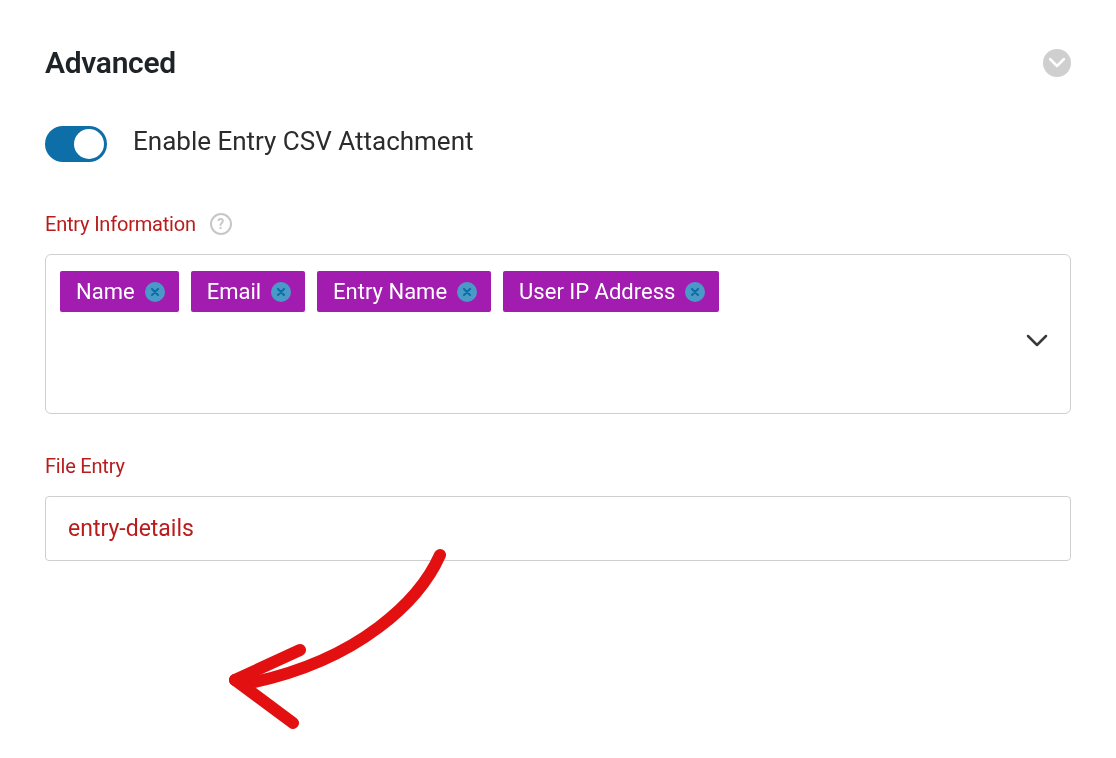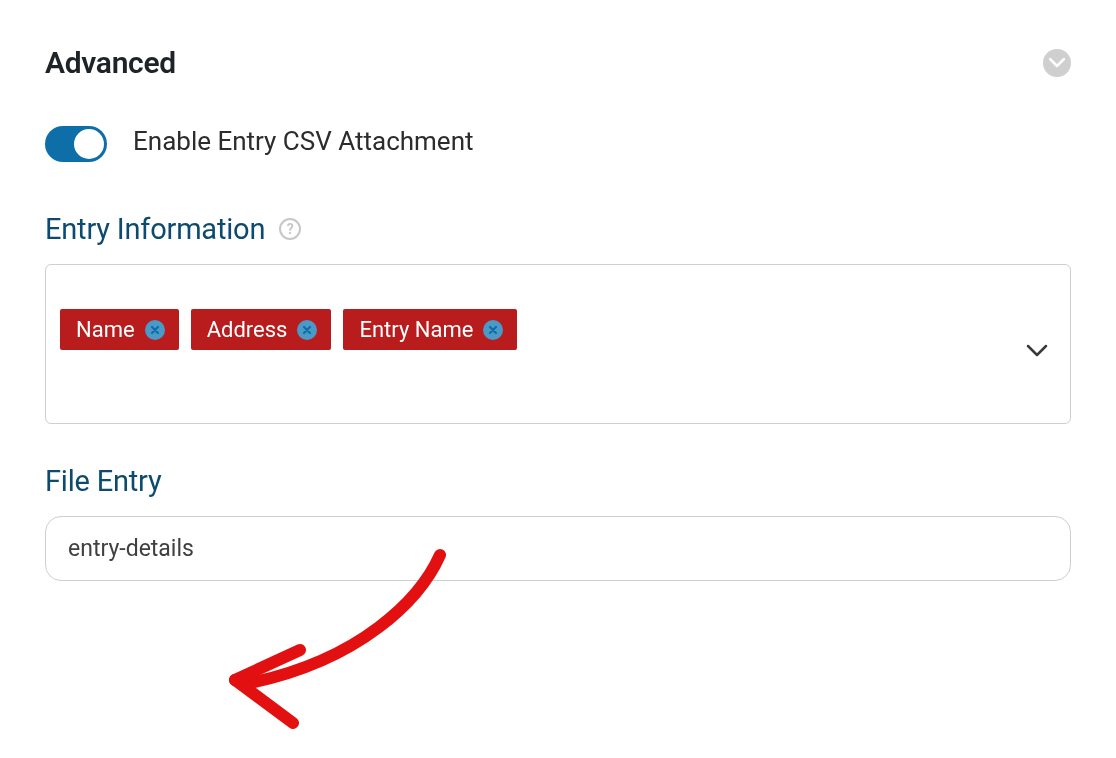--- a/index.html
+++ b/index.html
@@ -62,22 +62,22 @@
       color: #2c2c2c;
     }
     .field-block { margin-bottom: 40px; }
     .field-label-row {
       display: flex;
       align-items: center;
       gap: 14px;
       margin-bottom: 18px;
     }
     .field-label {
-      font-size: 29px;
-      color: #0c4a6e;
+      font-size: 20px;
+      color: #b91c1c;
       letter-spacing: -0.2px;
     }
     .help-icon {
       width: 22px;
       height: 22px;
       border: 2px solid #c7c7c7;
       border-radius: 50%;
       display: flex;
       align-items: center;
       justify-content: center;
@@ -93,30 +93,29 @@
       position: relative;
       min-height: 160px;
     }
     .tags-wrap {
       display: flex;
       flex-wrap: wrap;
       gap: 10px 12px;
       max-width: 900px;
     }
     .tag {
-      background: #b91c1c;
+      background: #a21caf;
       color: #fff;
       font-size: 22px;
       padding: 8px 14px 8px 16px;
       border-radius: 2px;
       display: flex;
       align-items: center;
       gap: 10px;
       cursor: default;
-      margin-top: 28px;
     }
     .tag-remove {
       width: 20px;
       height: 20px;
       border-radius: 50%;
       background: #4a9ac7;
       display: flex;
       align-items: center;
       justify-content: center;
       cursor: pointer;
@@ -125,24 +124,24 @@
     .tag-remove svg { display: block; }
     .dropdown-arrow {
       position: absolute;
       right: 22px;
       top: 78px;
       cursor: pointer;
     }
     .text-input {
       width: 100%;
       border: 1px solid #cfcfcf;
-      border-radius: 16px;
+      border-radius: 4px;
       padding: 18px 22px;
       font-size: 23px;
-      color: #404040;
+      color: #b91c1c;
       font-family: inherit;
       outline: none;
     }
     .arrow-annotation {
       position: absolute;
       pointer-events: none;
       left: 195px;
       top: 545px;
     }
   </style>
@@ -174,29 +173,37 @@
     <div class="tags-wrap" id="tags-wrap">
         <div class="tag">
           <span>Name</span>
           <span class="tag-remove">
             <svg width="10" height="10" viewBox="0 0 10 10">
               <path d="M2 2 L8 8 M8 2 L2 8" stroke="#0e6ea8" stroke-width="2.2" stroke-linecap="round"></path>
             </svg>
           </span>
         </div>
         <div class="tag">
-          <span>Address</span>
+          <span>Email</span>
           <span class="tag-remove">
             <svg width="10" height="10" viewBox="0 0 10 10">
               <path d="M2 2 L8 8 M8 2 L2 8" stroke="#0e6ea8" stroke-width="2.2" stroke-linecap="round"></path>
             </svg>
           </span>
         </div>
         <div class="tag">
           <span>Entry Name</span>
+          <span class="tag-remove">
+            <svg width="10" height="10" viewBox="0 0 10 10">
+              <path d="M2 2 L8 8 M8 2 L2 8" stroke="#0e6ea8" stroke-width="2.2" stroke-linecap="round"></path>
+            </svg>
+          </span>
+        </div>
+        <div class="tag">
+          <span>User IP Address</span>
           <span class="tag-remove">
             <svg width="10" height="10" viewBox="0 0 10 10">
               <path d="M2 2 L8 8 M8 2 L2 8" stroke="#0e6ea8" stroke-width="2.2" stroke-linecap="round"></path>
             </svg>
           </span>
         </div>
       </div>
     <div class="dropdown-arrow">
       <svg width="22" height="14" viewBox="0 0 22 14">
           <path d="M2 2 L11 11 L20 2" fill="none" stroke="#3a3a3a" stroke-width="2.5" stroke-linecap="round" stroke-linejoin="round"></path>

